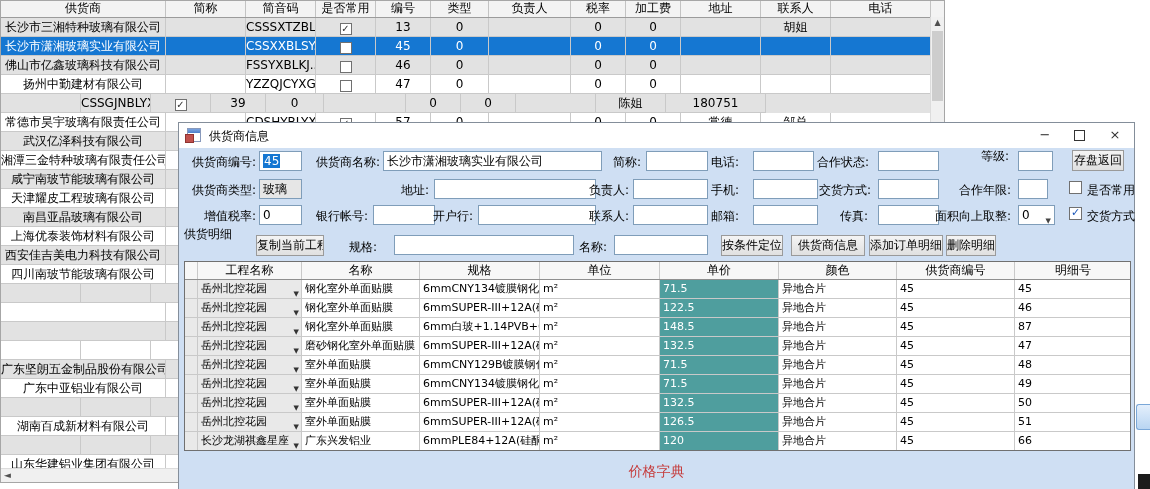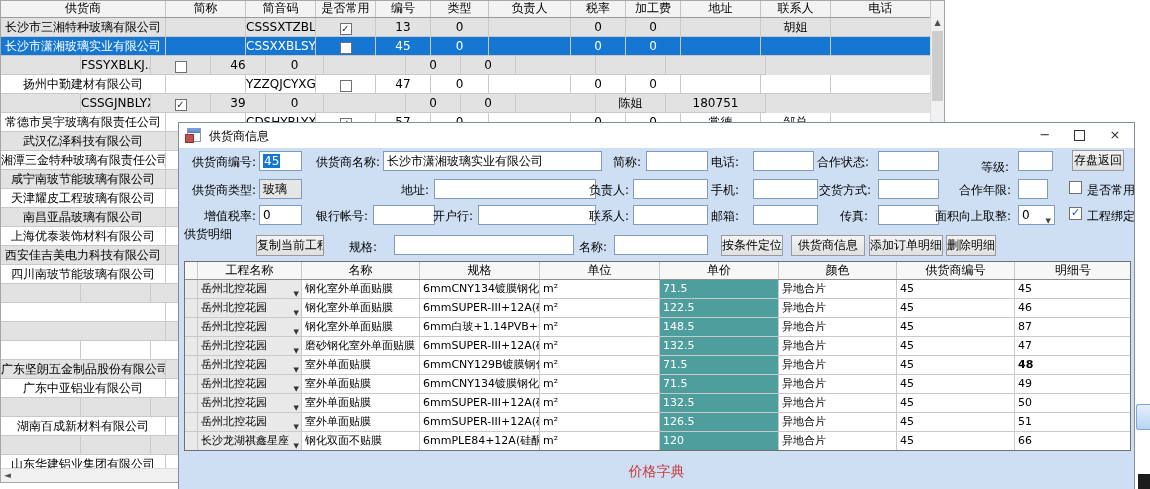--- a/index.html
+++ b/index.html
@@ -114,20 +114,21 @@
           <div class="bg-td" style="width: 55px;">45</div>
           <div class="bg-td" style="width: 58px;">0</div>
           <div class="bg-td" style="width: 82px;"></div>
           <div class="bg-td" style="width: 55px;">0</div>
           <div class="bg-td" style="width: 55px;">0</div>
           <div class="bg-td" style="width: 80px;"></div>
           <div class="bg-td" style="width: 70px;"></div>
           <div class="bg-td" style="width: 100px;"></div>
         </div>
         <div class="bg-tr gray">
+          <div class="bg-td" style="width: 165px;">佛山市亿鑫玻璃科技有限公司</div>
           <div class="bg-td" style="width: 80px;"></div>
           <div class="bg-td" style="width: 70px;">FSSYXBLKJ...</div>
           <div class="bg-td" style="width: 60px;"><span class="bg-chk"></span></div>
           <div class="bg-td" style="width: 55px;">46</div>
           <div class="bg-td" style="width: 58px;">0</div>
           <div class="bg-td" style="width: 82px;"></div>
           <div class="bg-td" style="width: 55px;">0</div>
           <div class="bg-td" style="width: 55px;">0</div>
           <div class="bg-td" style="width: 80px;"></div>
           <div class="bg-td" style="width: 70px;"></div>
@@ -444,21 +445,21 @@
     <span class="lbl r" style="left:8px;top:31px;width:69px">供货商编号:</span>
     <div class="inp" style="left:80px;top:28px;width:43px"><span class="sel-text">45</span></div>
     <span class="lbl r" style="left:127px;top:31px;width:74px">供货商名称:</span>
     <div class="inp" style="left:204px;top:28px;width:219px">长沙市潇湘玻璃实业有限公司</div>
     <span class="lbl r" style="left:420px;top:31px;width:42px">简称:</span>
     <div class="inp" style="left:467px;top:28px;width:62px"></div>
     <span class="lbl r" style="left:525px;top:31px;width:35px">电话:</span>
     <div class="inp" style="left:574px;top:28px;width:61px"></div>
     <span class="lbl r" style="left:630px;top:31px;width:60px">合作状态:</span>
     <div class="inp" style="left:699px;top:28px;width:61px"></div>
-    <span class="lbl r" style="left:795px;top:36px;width:35px">等级:</span>
+    <span class="lbl r" style="left:795px;top:25px;width:35px">等级:</span>
     <div class="inp" style="left:839px;top:28px;width:35px"></div>
     <div class="btn" style="left:893px;top:27px;width:52px">存盘返回</div>
 
     <span class="lbl r" style="left:8px;top:59px;width:69px">供货商类型:</span>
     <div class="inp ro" style="left:80px;top:56px;width:43px">玻璃</div>
     <span class="lbl r" style="left:215px;top:59px;width:35px">地址:</span>
     <div class="inp" style="left:255px;top:56px;width:162px"></div>
     <span class="lbl r" style="left:408px;top:59px;width:42px">负责人:</span>
     <div class="inp" style="left:454px;top:56px;width:75px"></div>
     <span class="lbl r" style="left:525px;top:59px;width:35px">手机:</span>
@@ -478,21 +479,21 @@
     <div class="inp" style="left:299px;top:82px;width:118px"></div>
     <span class="lbl r" style="left:408px;top:85px;width:42px">联系人:</span>
     <div class="inp" style="left:454px;top:82px;width:75px"></div>
     <span class="lbl r" style="left:525px;top:85px;width:35px">邮箱:</span>
     <div class="inp" style="left:574px;top:82px;width:65px"></div>
     <span class="lbl r" style="left:654px;top:85px;width:35px">传真:</span>
     <div class="inp" style="left:699px;top:82px;width:61px"></div>
     <span class="lbl r" style="left:752px;top:85px;width:80px">面积向上取整:</span>
     <div class="inp" style="left:839px;top:82px;width:37px"><span>0</span><span class="combo-arrow">▼</span></div>
     <span class="chkbox" style="left:890px;top:84px">✓</span>
-    <span class="lbl" style="left:908px;top:85px">工程绑定</span>
+    <span class="lbl" style="left:908px;top:85px">交货方式</span>
 
     <span class="lbl" style="left:5px;top:103px">供货明细</span>
     <div class="btn" style="left:77px;top:112px;width:68px">复制当前工程</div>
     <span class="lbl r" style="left:163px;top:116px;width:35px">规格:</span>
     <div class="inp" style="left:215px;top:112px;width:180px"></div>
     <span class="lbl r" style="left:393px;top:116px;width:35px">名称:</span>
     <div class="inp" style="left:435px;top:112px;width:94px"></div>
     <div class="btn" style="left:542px;top:112px;width:62px">按条件定位</div>
     <div class="btn" style="left:612px;top:112px;width:74px">供货商信息</div>
     <div class="btn" style="left:690px;top:112px;width:74px">添加订单明细</div>
@@ -557,21 +558,21 @@
           </div>
           <div class="g-tr">
             <div class="g-td g-rowhead" style="width: 13px;"></div>
             <div class="g-td g-combo" style="width: 104px;">岳州北控花园<span class="arr">▼</span></div>
             <div class="g-td" style="width: 118px;">室外单面贴膜</div>
             <div class="g-td" style="width: 120px;">6mmCNY129B镀膜钢化</div>
             <div class="g-td" style="width: 120px;">m²</div>
             <div class="g-td g-price" style="width: 119px;">71.5</div>
             <div class="g-td" style="width: 118px;">异地合片</div>
             <div class="g-td" style="width: 118px;">45</div>
-            <div class="g-td" style="width: 117px; font-weight: bold;">48</div>
+            <div class="g-td" style="width: 117px;">48</div>
           </div>
           <div class="g-tr">
             <div class="g-td g-rowhead" style="width: 13px;"></div>
             <div class="g-td g-combo" style="width: 104px;">岳州北控花园<span class="arr">▼</span></div>
             <div class="g-td" style="width: 118px;">室外单面贴膜</div>
             <div class="g-td" style="width: 120px;">6mmCNY134镀膜钢化</div>
             <div class="g-td" style="width: 120px;">m²</div>
             <div class="g-td g-price" style="width: 119px;">71.5</div>
             <div class="g-td" style="width: 118px;">异地合片</div>
             <div class="g-td" style="width: 118px;">45</div>
@@ -595,21 +596,21 @@
             <div class="g-td" style="width: 120px;">6mmSUPER-III+12A(硅...</div>
             <div class="g-td" style="width: 120px;">m²</div>
             <div class="g-td g-price" style="width: 119px;">126.5</div>
             <div class="g-td" style="width: 118px;">异地合片</div>
             <div class="g-td" style="width: 118px;">45</div>
             <div class="g-td" style="width: 117px;">51</div>
           </div>
           <div class="g-tr">
             <div class="g-td g-rowhead" style="width: 13px;"></div>
             <div class="g-td g-combo" style="width: 104px;">长沙龙湖祺鑫星座<span class="arr">▼</span></div>
-            <div class="g-td" style="width: 118px;">钢化双面不贴膜</div>
+            <div class="g-td" style="width: 118px;">广东兴发铝业</div>
             <div class="g-td" style="width: 120px;">6mmPLE84+12A(硅酮胶...</div>
             <div class="g-td" style="width: 120px;">m²</div>
             <div class="g-td g-price" style="width: 119px;">120</div>
             <div class="g-td" style="width: 118px;">异地合片</div>
             <div class="g-td" style="width: 118px;">45</div>
             <div class="g-td" style="width: 117px;">66</div>
           </div>
         </div>
     </div>
 

